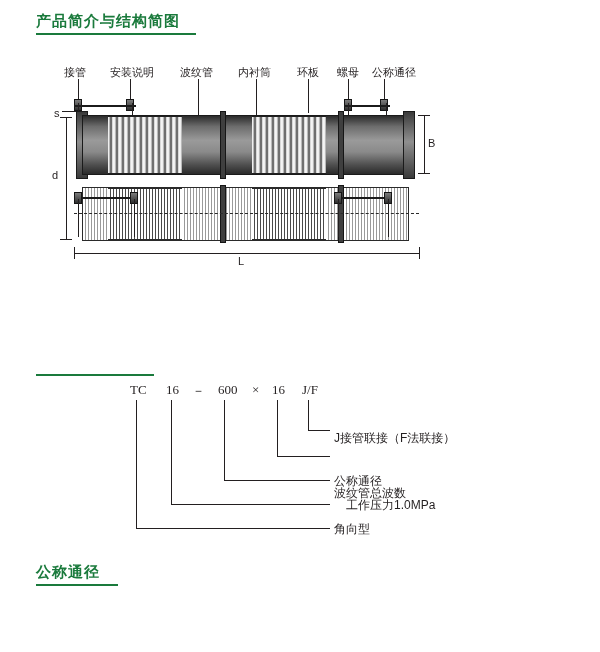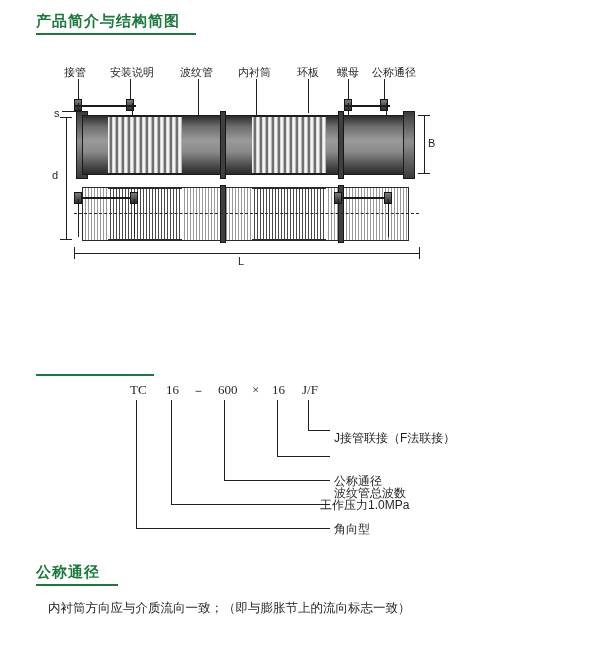--- a/index.html
+++ b/index.html
@@ -338,24 +338,23 @@
 
     <div class="code-hline" style="left:208px; top:48px; width:22px;"></div>
     <div class="code-hline" style="left:177px; top:74px; width:53px;"></div>
     <div class="code-hline" style="left:124px; top:98px; width:106px;"></div>
     <div class="code-hline" style="left:71px; top:122px; width:159px;"></div>
     <div class="code-hline" style="left:36px; top:146px; width:194px;"></div>
 
     <div class="code-desc" style="left:234px; top:48px;">J接管联接（F法联接）</div>
     <div class="code-desc" style="left:234px; top:67px;margin-top:36px;">波纹管总波数</div>
     <div class="code-desc" style="left:234px; top:91px;">公称通径</div>
-    <div class="code-desc" style="left:220px; top:115px;">工作压力1.0MPa</div>
+    <div class="code-desc" style="left:246px; top:115px;">工作压力1.0MPa</div>
     <div class="code-desc" style="left:234px; top:139px;">角向型</div>
   </div>
 
   <div class="section-heading" id="heading-3">公称通径</div>
   <div class="heading-rule" id="rule-3"></div>
 
   <div id="install-notes">
-    <div>内衬筒方向应与介质流向一致；（即与膨胀节上的流向标志一致）</div>
   </div>
 
 </div>
 
 </body></html>

